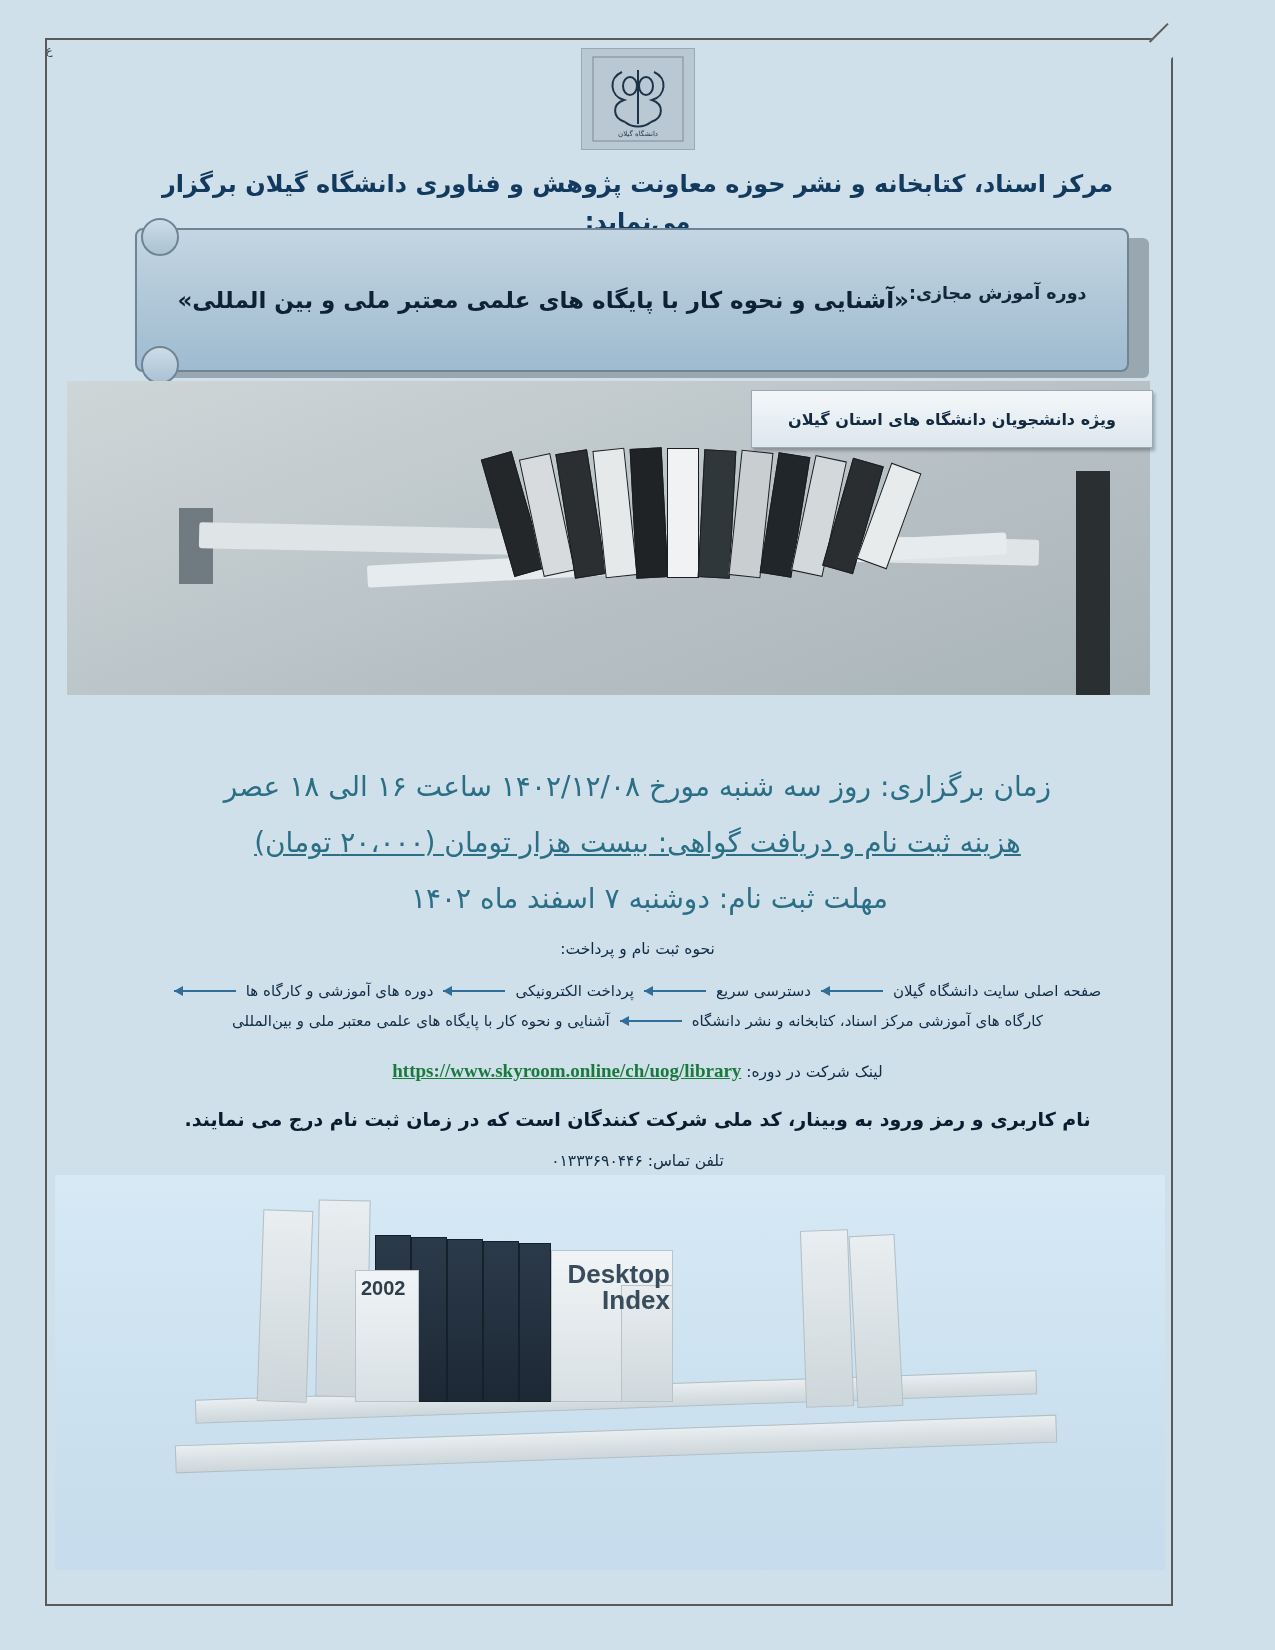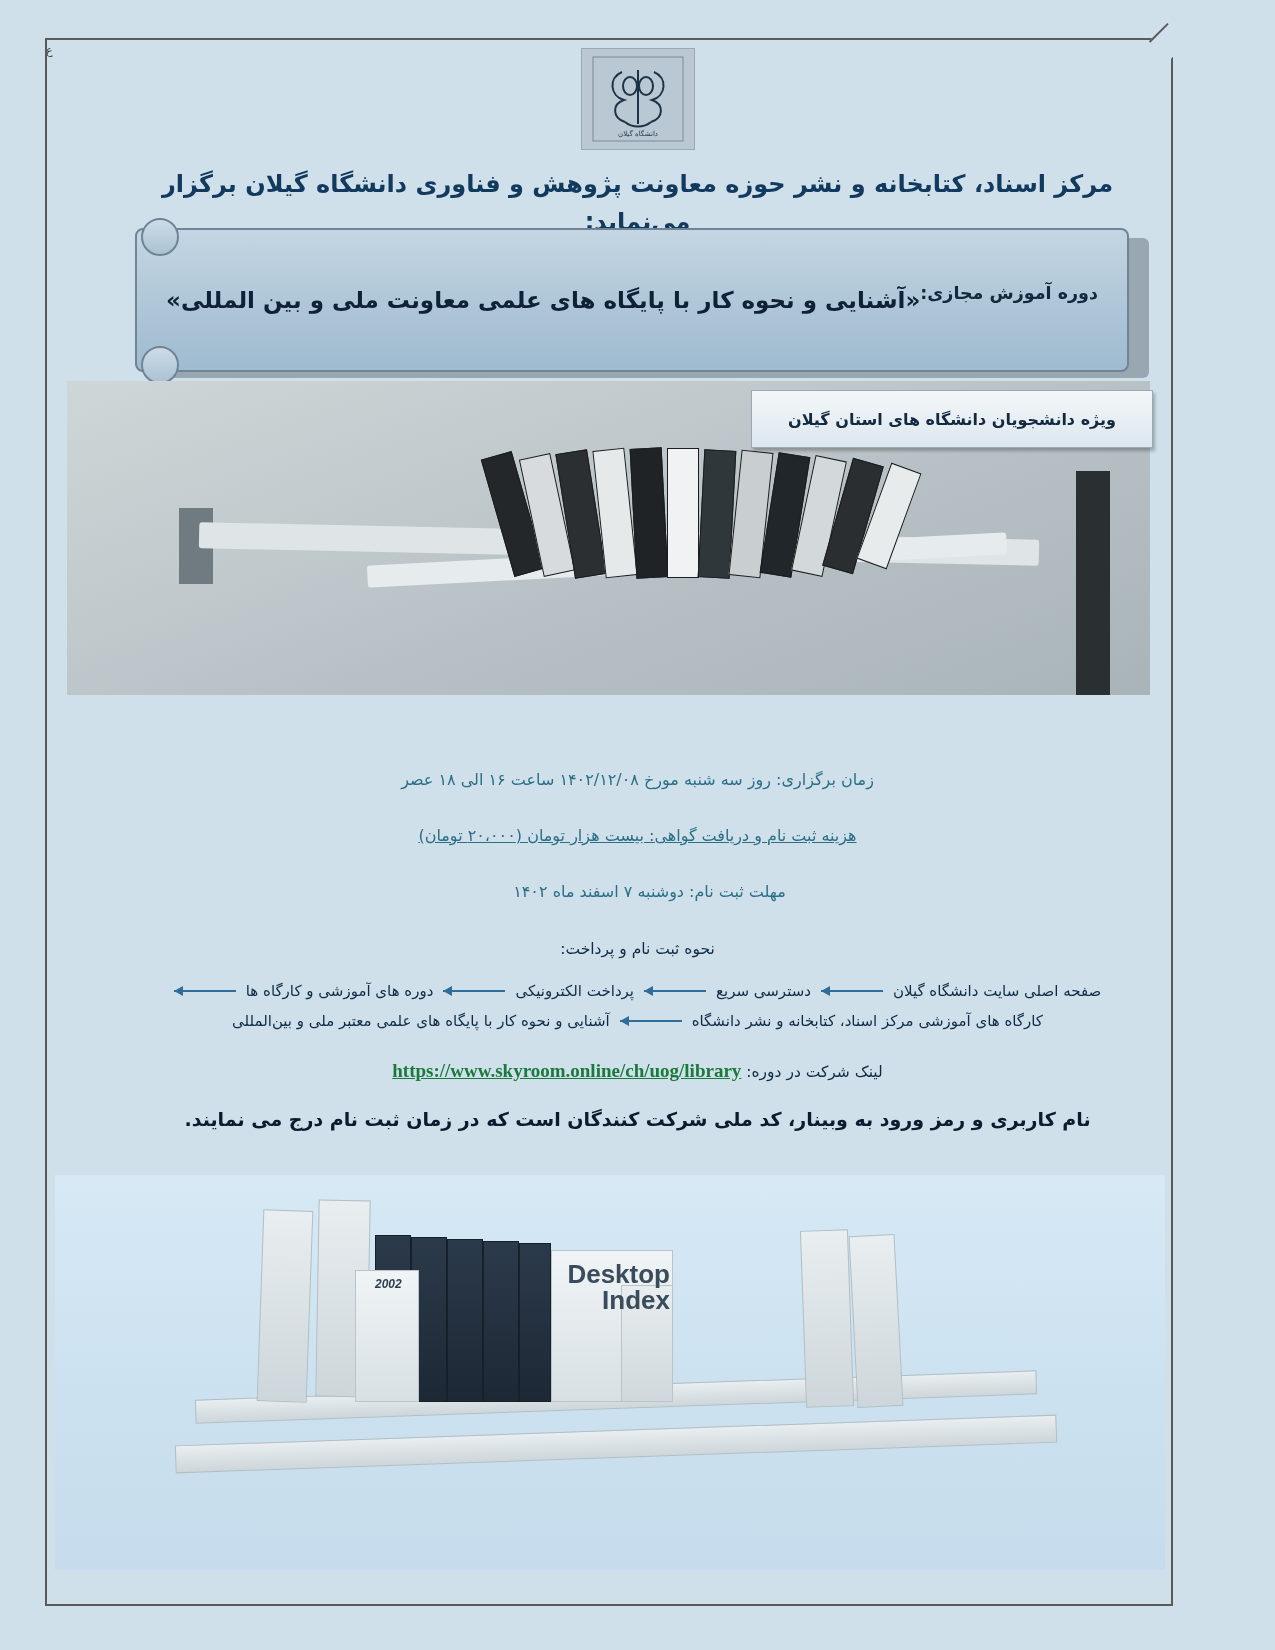--- a/index.html
+++ b/index.html
@@ -194,21 +194,21 @@
     font-size: 18px;
     font-weight: bold;
     color: #1e6b3a;
   }
 
   .info-line {
     position: absolute;
     left: 0; right: 0;
     text-align: center;
     color: #2a6f86;
-    font-size: 16px;
+    font-size: 28px;
   }
   .info-1 { top: 770px; }
   .info-2 { top: 826px; text-decoration: underline; }
   .info-3 { top: 882px; padding-left: 24px; }
 
   .howto-title {
     position: absolute;
     top: 940px;
     right: 0;
     left: 0;
@@ -335,21 +335,21 @@
       <text x="46" y="80" font-size="7" text-anchor="middle" fill="#1d3347" font-family="DejaVu Sans">دانشگاه گیلان</text>
     </svg>
   </div>
 
   <div class="host-line">مرکز اسناد، کتابخانه و نشر حوزه معاونت پژوهش و فناوری دانشگاه گیلان برگزار می‌نماید:</div>
 
   <div class="ribbon">
     <div class="ribbon-shadow"></div>
     <div class="ribbon-main">
       <div class="ribbon-sub">دوره آموزش مجازی:</div>
-      <div class="ribbon-title">«آشنایی و نحوه کار با پایگاه های علمی معاونت ملی و بین المللی»</div>
+      <div class="ribbon-title">«آشنایی و نحوه کار با پایگاه های علمی معتبر ملی و بین المللی»</div>
       <div class="ribbon-curl-l"></div>
       <div class="ribbon-curl-r"></div>
     </div>
   </div>
 
   <div class="photo1">
     <div class="p1-bg"></div>
     <div class="p1-dark-right"></div>
     <div class="p1-brkt-l"></div>
     <div class="p1-shelf"></div>
@@ -394,20 +394,21 @@
     <span class="arrow"></span>
     <span>آشنایی و نحوه کار با پایگاه های علمی معتبر ملی و بین‌المللی</span>
   </div>
 
   <div class="link-row">
     <span>لینک شرکت در دوره:</span>
     <a href="#">https://www.skyroom.online/ch/uog/library</a>
   </div>
 
   <div class="note-bold">نام کاربری و رمز ورود به وبینار، کد ملی شرکت کنندگان است که در زمان ثبت نام درج می نمایند.</div>
+  <div class="phone">تلفن تماس: ۰۱۳۳۳۶۹۰۴۴۶</div>
 
   <div class="photo2">
     <div class="p2-bg"></div>
 
     <div class="p2-plank" style="left:120px; top:255px; width:880px; height:26px; transform:rotate(-2deg);"></div>
     <div class="p2-plank" style="left:140px; top:210px; width:840px; height:22px; transform:rotate(-2deg);"></div>
     <div class="p2-plank" style="left:205px; top:35px; width:48px; height:190px; transform:rotate(2deg);"></div>
     <div class="p2-plank" style="left:262px; top:25px; width:50px; height:195px; transform:rotate(1deg);"></div>
     <div class="p2-plank" style="left:748px; top:55px; width:46px; height:175px; transform:rotate(-2deg);"></div>
     <div class="p2-plank" style="left:798px; top:60px; width:44px; height:170px; transform:rotate(-3deg);"></div>
@@ -415,17 +416,17 @@
     <div class="p2-folder" style="left:320px; top:60px; width:34px; height:165px;"></div>
     <div class="p2-folder" style="left:356px; top:62px; width:34px; height:163px;"></div>
     <div class="p2-folder" style="left:392px; top:64px; width:34px; height:161px;"></div>
     <div class="p2-folder" style="left:428px; top:66px; width:34px; height:159px;"></div>
     <div class="p2-folder" style="left:464px; top:68px; width:30px; height:157px;"></div>
 
     <div class="p2-bigbook" style="left:300px; top:95px; width:62px; height:130px;"></div>
     <div class="p2-bigbook" style="left:496px; top:75px; width:120px; height:150px;"></div>
     <div class="p2-bigbook" style="left:566px; top:110px; width:50px; height:115px; background:linear-gradient(180deg,#e8edef,#cfd8dc);"></div>
 
-    <div class="p2-title" style="left:320px; top:102px; font-size:12px;font-style:italic;">2002</div>
+    <div class="p2-title" style="left:306px; top:102px; font-size:20px;">2002</div>
     <div class="p2-title" style="left:500px; top:86px; font-size:26px; color:#3a4b5c; width:115px; line-height:1.0;">Desktop Index</div>
   </div>
 
 </div>
 
 </body></html>

